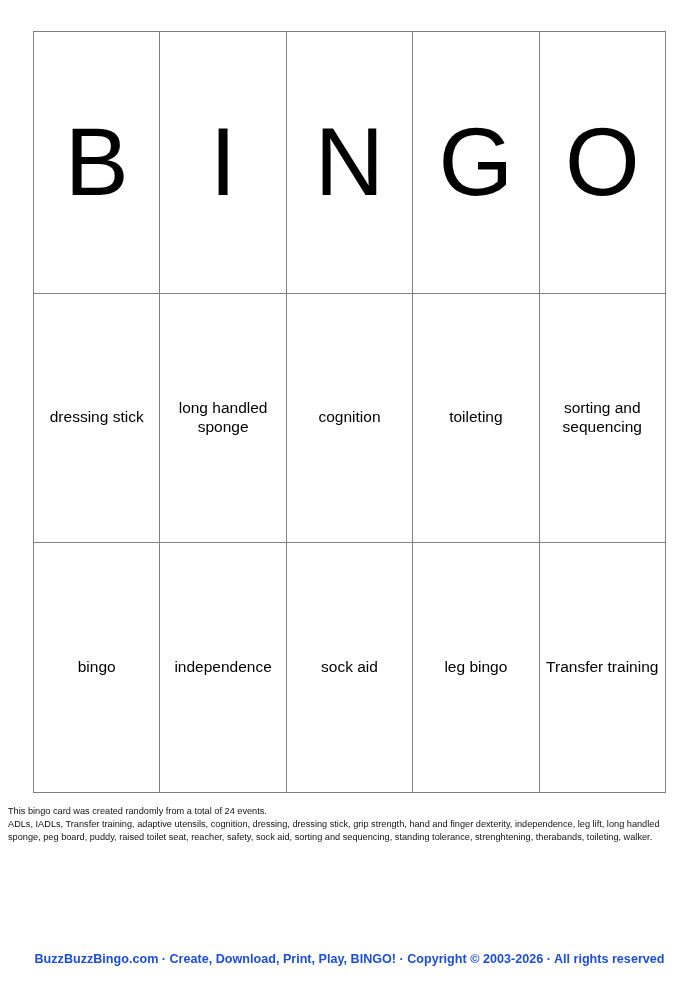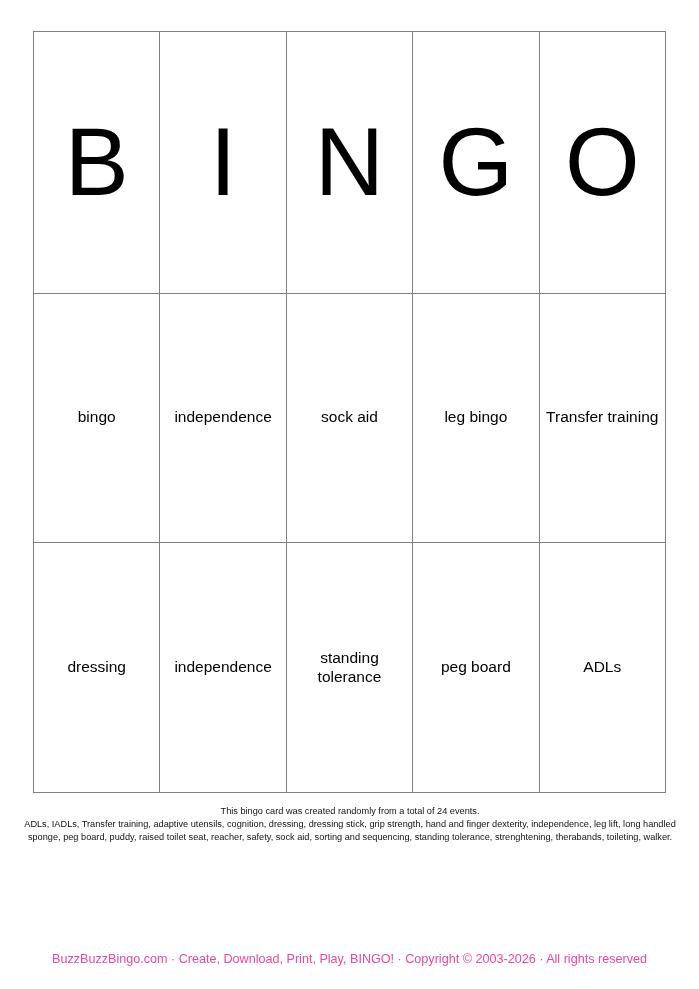--- a/index.html
+++ b/index.html
@@ -73,72 +73,73 @@
 
   
   .fineprint {
     position: absolute;
     left: 8px;
     top: 805px;
     width: 684px;
     font-size: 9.2px;
     line-height: 1.42;
     color: #111111;
-    text-align: center;
+    text-align: left;
   }
   .fineprint .fp-line {
     display: block;
     white-space: normal;
   }
 
   
   .footer {
     position: absolute;
     left: 0;
     top: 952px;
     width: 699px;
     text-align: center;
     font-size: 12.6px;
     line-height: 1.2;
-    color: #ec4899;
+    color: #1d4ed8;
+    font-weight: bold;
   }
 </style>
 </head>
 <body>
 
 <div id="page">
 
   <div class="card-wrap">
     <table class="bingo">
       <tbody>
         <tr class="header-row">
           <td>B</td>
           <td>I</td>
           <td>N</td>
           <td>G</td>
           <td>O</td>
         </tr>
 
+        <tr class="cell-row">
+          <td>dressing stick</td>
+          <td>long handled sponge</td>
+          <td>cognition</td>
+          <td>toileting</td>
+          <td>sorting and sequencing</td>
+        </tr>
 
         <tr class="cell-row">
           <td>bingo</td>
           <td>independence</td>
           <td>sock aid</td>
           <td>leg bingo</td>
           <td>Transfer training</td>
         </tr>
 
 
-        <tr class="cell-row">
-          <td>dressing</td>
-          <td>independence</td>
-          <td>standing tolerance</td>
-          <td>peg board</td>
-          <td>ADLs</td>
-        </tr>
 
       </tbody>
     </table>
   </div>
 
   <div class="fineprint">
     <span class="fp-line">This bingo card was created randomly from a total of 24 events.</span>
     <span class="fp-line">ADLs, IADLs, Transfer training, adaptive utensils, cognition, dressing, dressing stick, grip strength, hand and finger dexterity, independence, leg lift, long handled sponge, peg board, puddy, raised toilet seat, reacher, safety, sock aid, sorting and sequencing, standing tolerance, strenghtening, therabands, toileting, walker.</span>
   </div>
 

